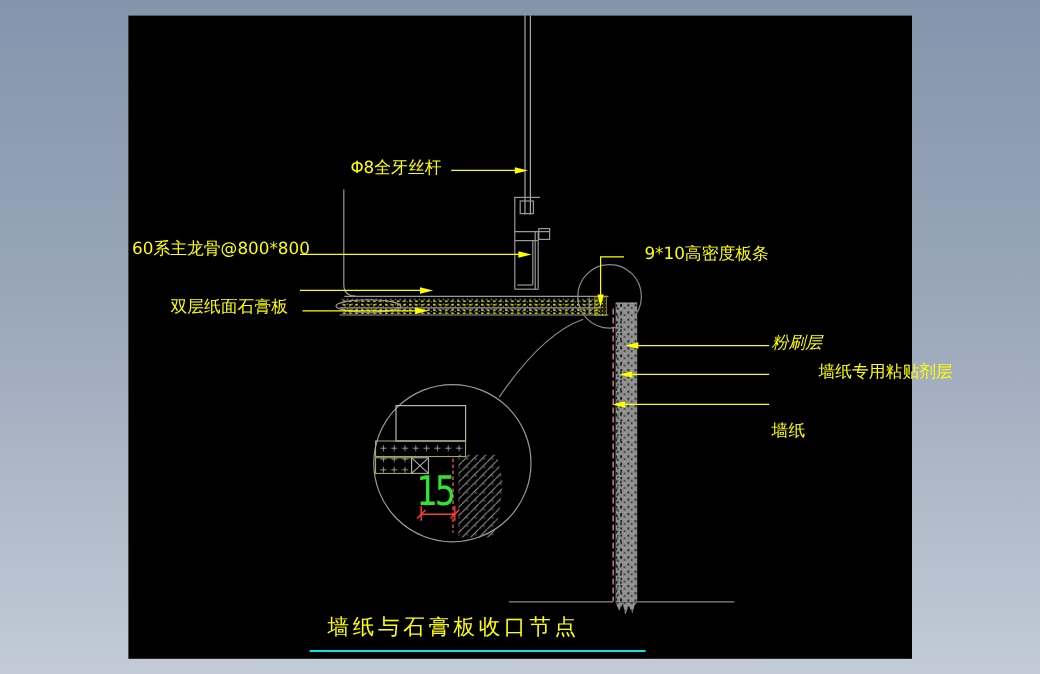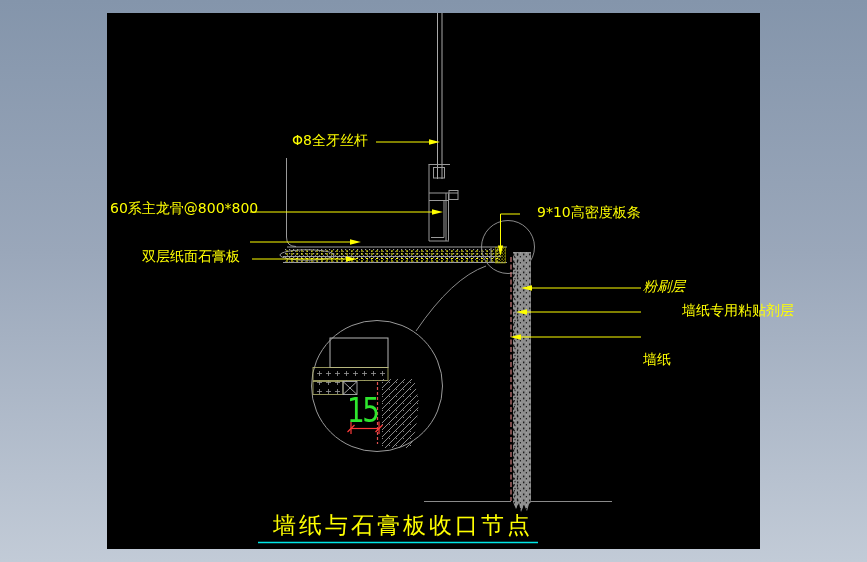--- a/index.html
+++ b/index.html
@@ -8,21 +8,21 @@
     background:linear-gradient(180deg,#8495ab 0%,#9aa7ba 45%,#c2cbd7 100%);
     font-family:"DejaVu Sans",sans-serif;
     padding-left:19px;
   }
   svg{position:absolute;left:0;top:0;}
   .lbl{
     position:absolute;color:#ffff00;font-size:14px;line-height:15px;
     white-space:nowrap;font-family:"DejaVu Sans",sans-serif;
   }
   .title{
-    position:absolute;color:#ffff00;font-size:23px;letter-spacing:3px;
+    position:absolute;color:#ffff00;font-size:18px;letter-spacing:3px;
     white-space:nowrap;font-family:Liberation Serif, serif;
   }
   .dim{
     position:absolute;color:#2ee62e;font-size:34px;letter-spacing:-3px;
     transform:scaleX(.82);transform-origin:left top;
     white-space:nowrap;font-family:"DejaVu Sans",sans-serif;
   }
 </style>
 </head>
 <body>

